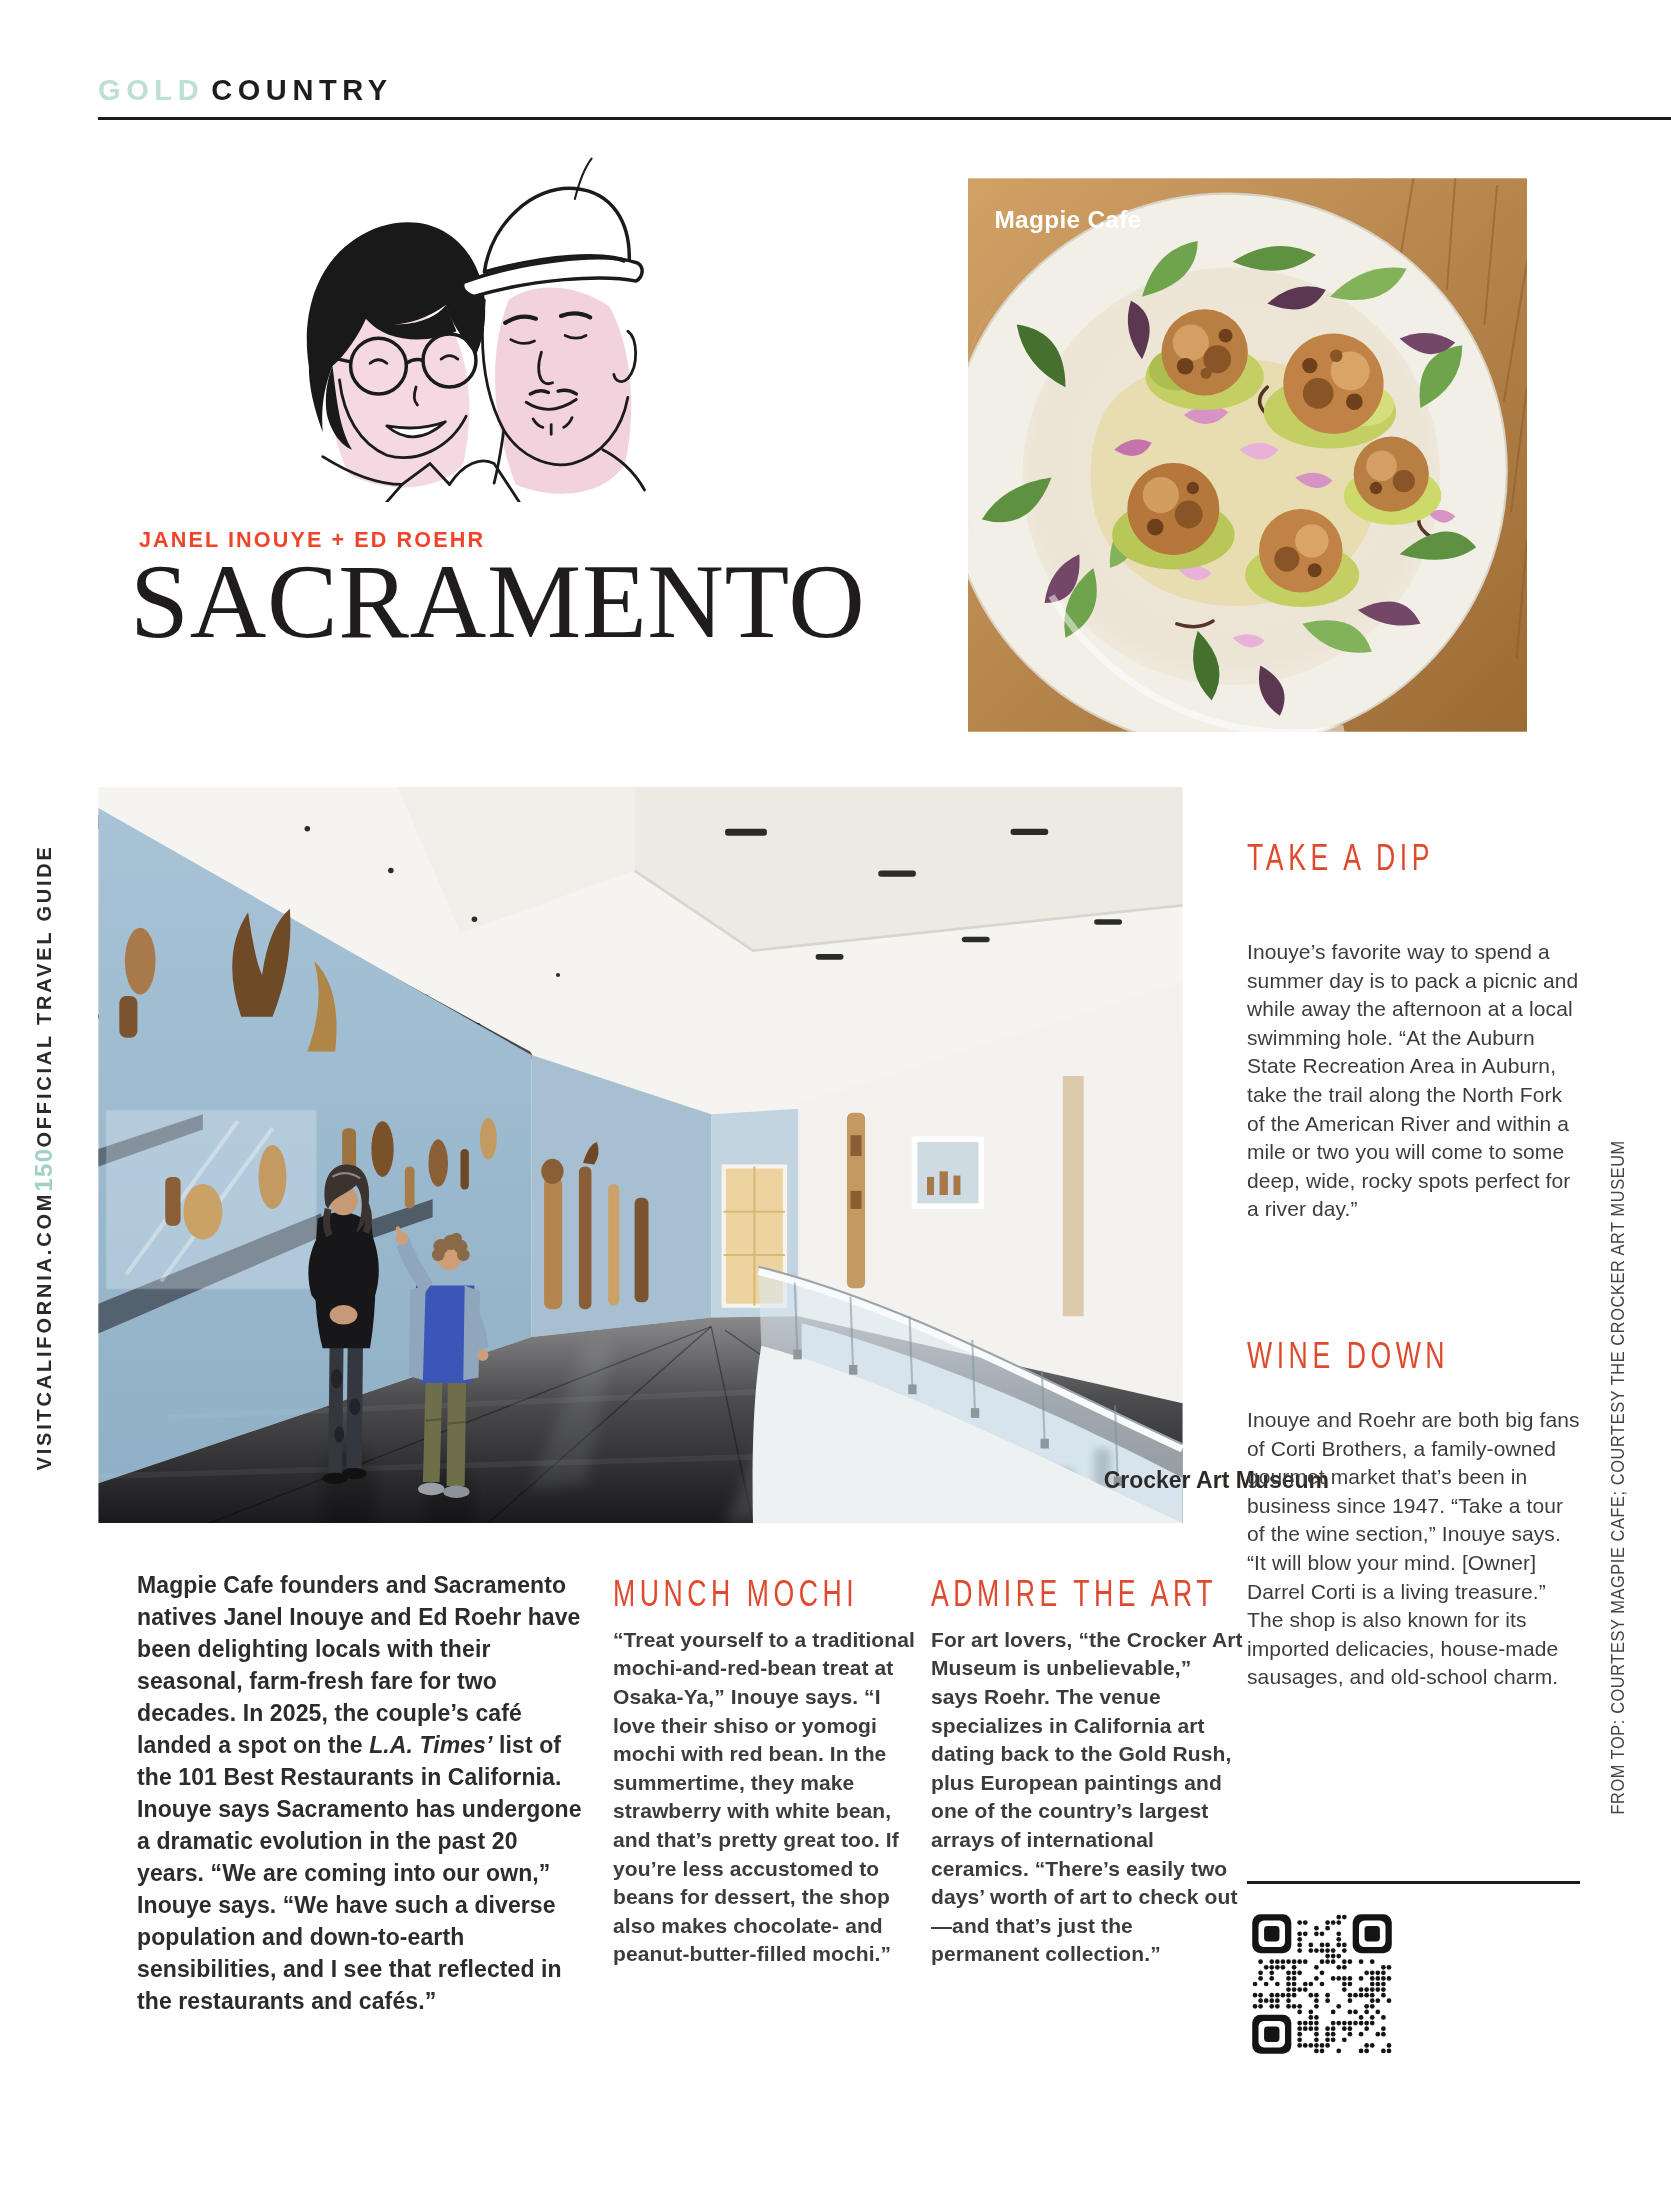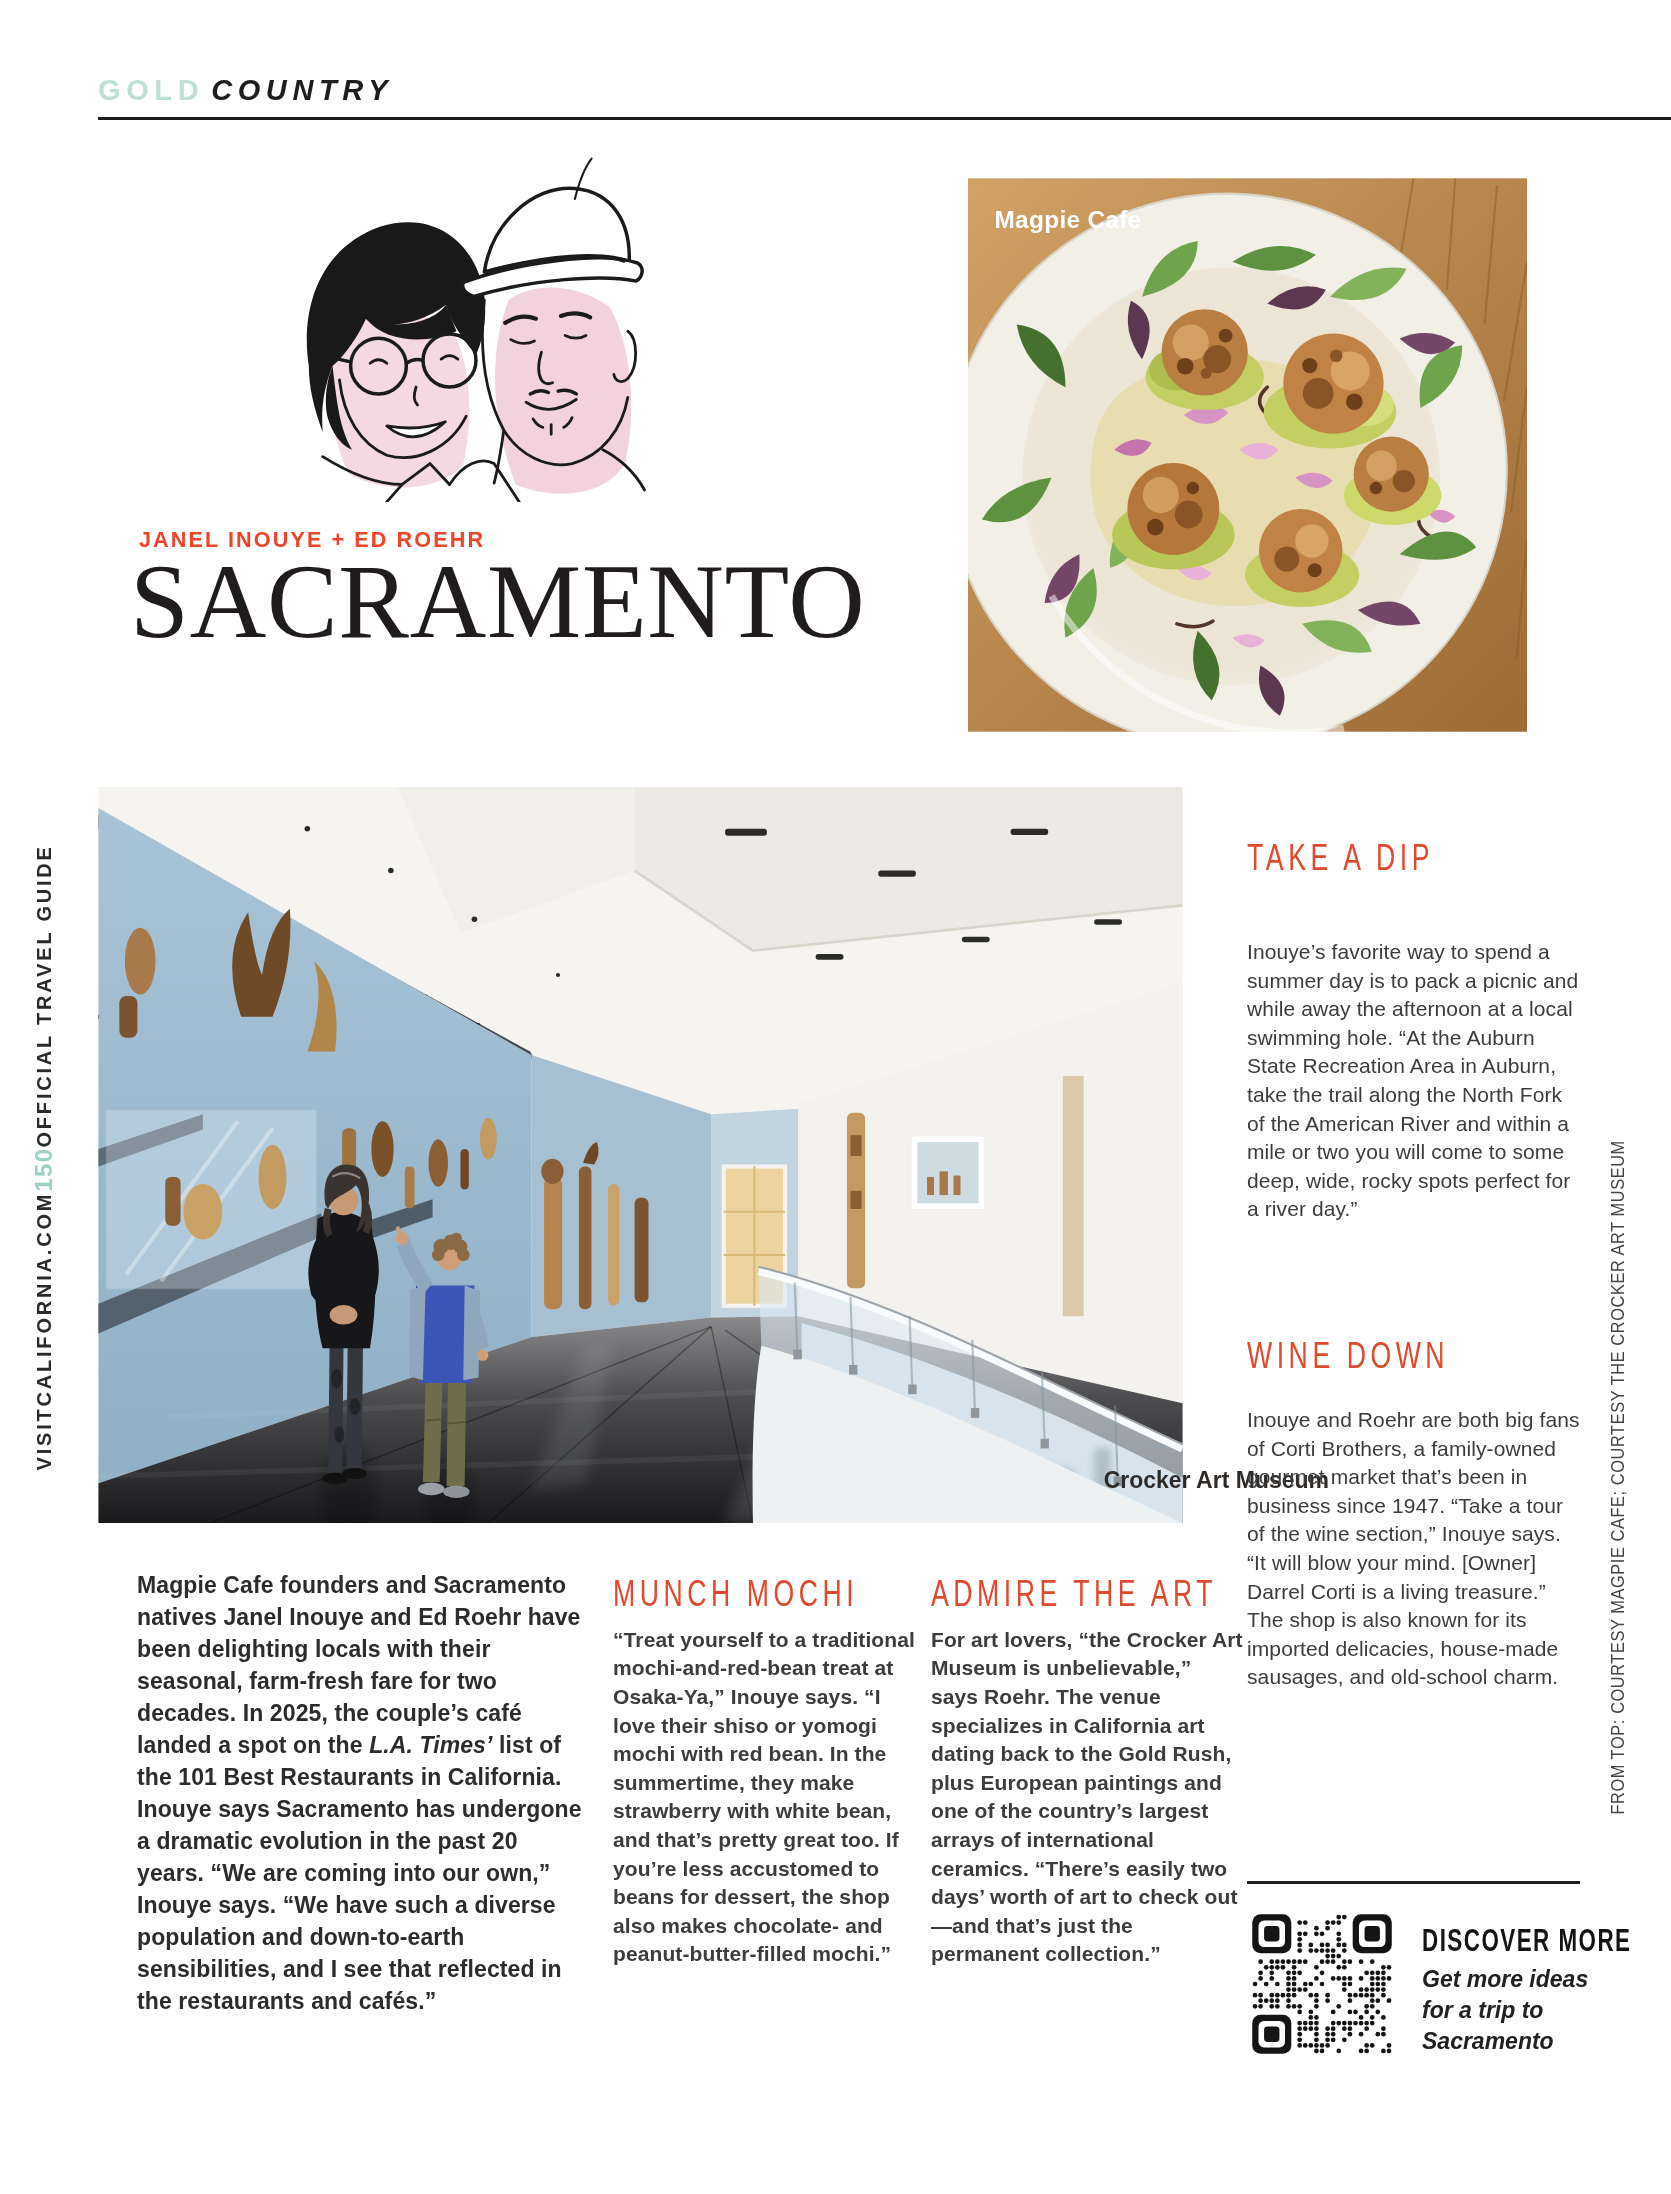--- a/index.html
+++ b/index.html
@@ -3,21 +3,21 @@
 <meta charset="utf-8">
 <style>
   html,body{margin:0;padding:0;background:#ffffff;}
   .page{position:relative;width:1672px;height:2194px;background:#ffffff;overflow:hidden;
         font-family:"Liberation Sans",sans-serif;color:#231f20;}
   [data-interactable]{box-sizing:border-box;}
 
   
   .masthead{position:absolute;left:98px;top:74px;font-size:29px;font-weight:700;letter-spacing:5.6px;white-space:nowrap;}
   .masthead .hl{color:#bedfd4;margin-right:7px;}
-  .masthead .rest{color:#1d1d1b;font-style:italic;}
+  .masthead .rest{color:#1d1d1b;}
   .rule-top{position:absolute;left:98px;top:117px;width:1573px;height:2.8px;background:#1c1c1c;}
 
   
   .byline{position:absolute;left:139px;top:527px;font-size:21.6px;font-weight:700;letter-spacing:2.1px;color:#ef432a;white-space:nowrap;}
   .title{position:absolute;left:130px;top:556px;font-family:"Liberation Serif",serif;font-weight:400;
          font-size:106px;line-height:91px;letter-spacing:0.7px;color:#201c1d;}
 
   
   .photo{position:absolute;overflow:hidden;}
   .photo-food{left:968px;top:178px;width:674px;height:554px;}
@@ -673,28 +673,20 @@
           <rect x="17" y="17" width="22" height="22" rx="5" fill="#141414"></rect>
           <rect x="144" y="0" width="56" height="56" rx="12" fill="#141414"></rect>
           <rect x="153" y="9" width="38" height="38" rx="8" fill="#ffffff"></rect>
           <rect x="161" y="17" width="22" height="22" rx="5" fill="#141414"></rect>
           <rect x="0" y="144" width="56" height="56" rx="12" fill="#141414"></rect>
           <rect x="9" y="153" width="38" height="38" rx="8" fill="#ffffff"></rect>
           <rect x="17" y="161" width="22" height="22" rx="5" fill="#141414"></rect>
         </g>
     </svg>
   </div>
-  <div class="discover" data-interactable="false">
-    <div class="discover-h" data-interactable="false"><span class="cond" data-interactable="false">DISCOVER MORE</span></div>
-    <div class="discover-lines" data-interactable="false">
-      <div data-interactable="false">Get more ideas</div>
-      <div data-interactable="false">for a trip to</div>
-      <div data-interactable="false">Sacramento</div>
-    </div>
-  </div>
 
   <div class="vleft" data-interactable="false">
     <span class="seg" data-interactable="false">VISITCALIFORNIA.COM</span>
     <span class="num" data-interactable="false">150</span>
     <span class="seg" data-interactable="false">OFFICIAL TRAVEL GUIDE</span>
   </div>
   <div class="vright" data-interactable="false">
     <span class="seg" data-interactable="false">FROM TOP: COURTESY MAGPIE CAFE; COURTESY THE CROCKER ART MUSEUM</span>
   </div>
 

